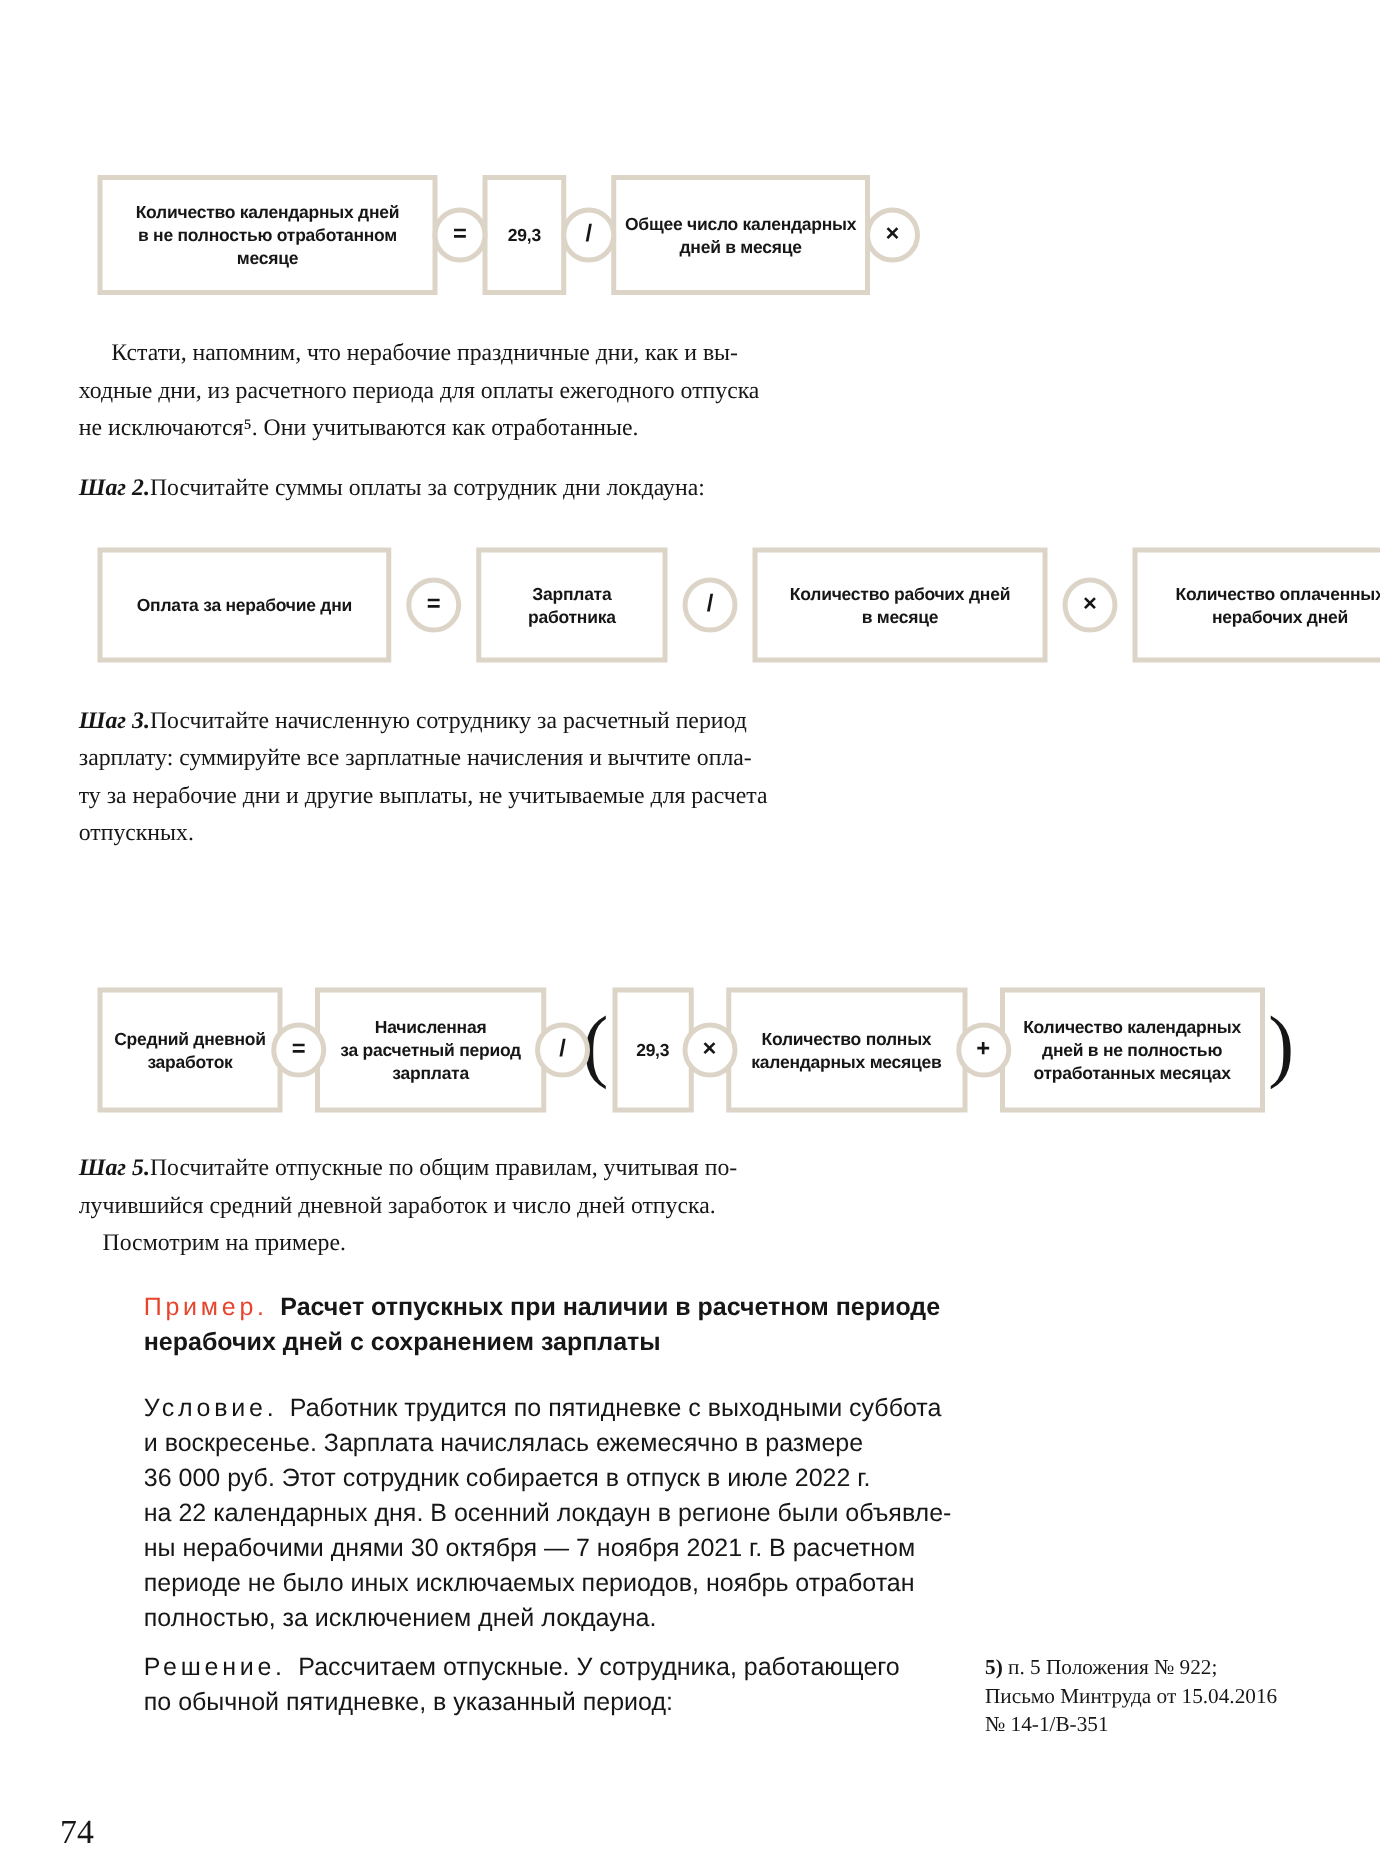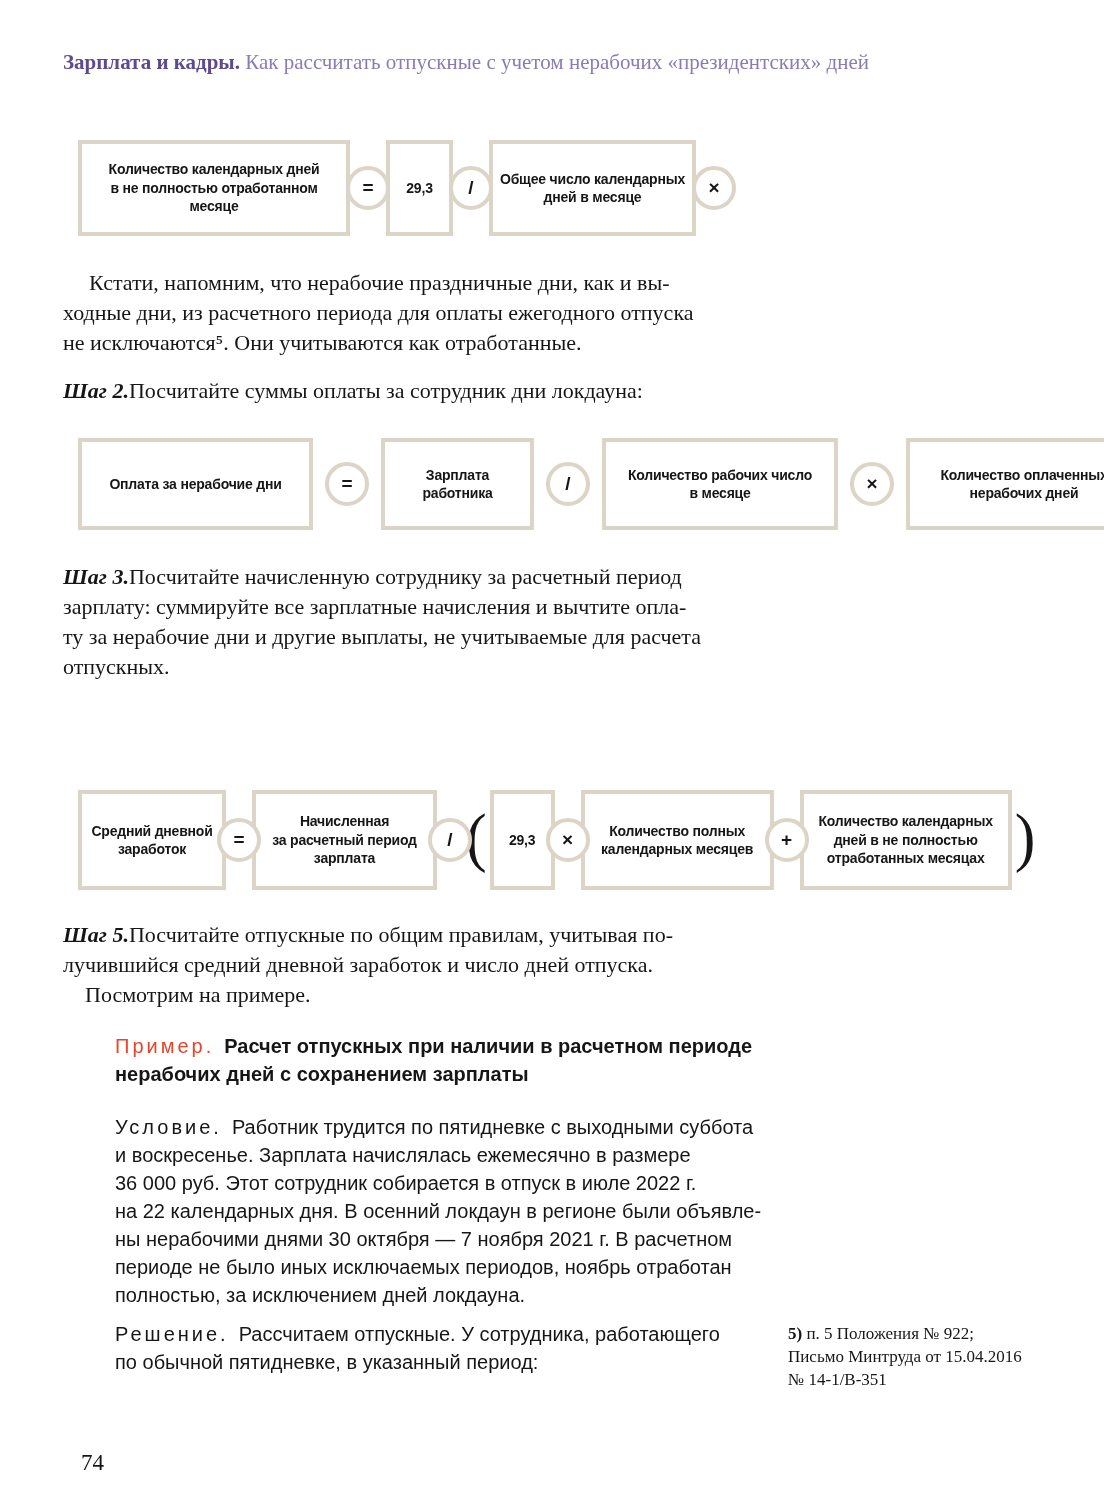--- a/index.html
+++ b/index.html
@@ -34,50 +34,46 @@
   }
   .fparen{
     align-self:center;flex:none;font-family:"Liberation Serif",serif;font-weight:normal;
     font-size:62px;line-height:1;padding:0 3px;transform:scaleY(1.05) translateY(-3px);
   }
   #f1{top:140px;height:96px;}
   #f2{top:438px;height:92px;gap:16px;}
   #f3{top:790px;height:100px;}
   #f3 .fop{margin:0 -9px;}
   
-  .body-par{position:absolute;left:63px;width:740px;font-size:22px;line-height:30px;}
+  .body-par{position:absolute;left:63px;width:740px;font-size:19px;line-height:30px;}
   .lines{white-space:pre;}
   .step-label{font-weight:bold;font-style:italic;}
   #p1{top:268px;text-indent:26px;}
   #s2{top:376px;}
   #s3{top:562px;}
   #s4{top:700px;}
   #s5{top:920px;}
   
   .ex{position:absolute;left:115px;width:660px;font-family:"Liberation Sans",sans-serif;font-size:20px;line-height:28px;}
   #ex-head{top:1032px;font-weight:bold;}
   .ex-label{font-weight:normal;letter-spacing:3px;margin-right:10px;}
   .ex-label.red{color:var(--accent_red);}
   #ex-cond{top:1113px;}
   #ex-sol{top:1320px;}
   
   .footnote{position:absolute;left:788px;top:1322px;width:260px;font-size:17px;line-height:23px;}
   .footnote .marker{font-weight:bold;}
   
-  .pagenum{position:absolute;left:81px;top:1450px;font-size:23px;}
+  .pagenum{position:absolute;left:48px;top:1450px;font-size:27px;}
 </style>
 </head>
 <body>
 
 <div class="page">
 
-  <div class="hdr">
-    <span class="brand">Зарплата и кадры.</span>
-    <span class="title">Как рассчитать отпускные с учетом нерабочих «президентских» дней</span>
-  </div>
 
   <div class="frow" id="f1">
     <div class="fbox" style="width:272px">Количество календарных дней
 в не полностью отработанном месяце</div>
     <div class="fop">=</div>
     <div class="fbox" style="width:67px">29,3</div>
     <div class="fop">/</div>
     <div class="fbox" style="width:207px">Общее число календарных
 дней в месяце</div>
     <div class="fop">×</div>
@@ -92,21 +88,21 @@
   <div class="body-par" id="s2">
     <span class="step-label">Шаг 2.</span><span class="lines">Посчитайте суммы оплаты за сотрудник дни локдауна:</span>
   </div>
 
   <div class="frow" id="f2">
     <div class="fbox" style="width:235px">Оплата за нерабочие дни</div>
     <div class="fop">=</div>
     <div class="fbox" style="width:153px">Зарплата
 работника</div>
     <div class="fop">/</div>
-    <div class="fbox" style="width:236px">Количество рабочих число
+    <div class="fbox" style="width:236px">Количество рабочих дней
 в месяце</div>
     <div class="fop">×</div>
     <div class="fbox" style="width:236px">Количество оплаченных
 нерабочих дней</div>
   </div>
 
   <div class="body-par" id="s3">
     <span class="step-label">Шаг 3.</span><span class="lines">Посчитайте начисленную сотруднику за расчетный период
 зарплату: суммируйте все зарплатные начисления и вычтите опла-
 ту за нерабочие дни и другие выплаты, не учитываемые для расчета

